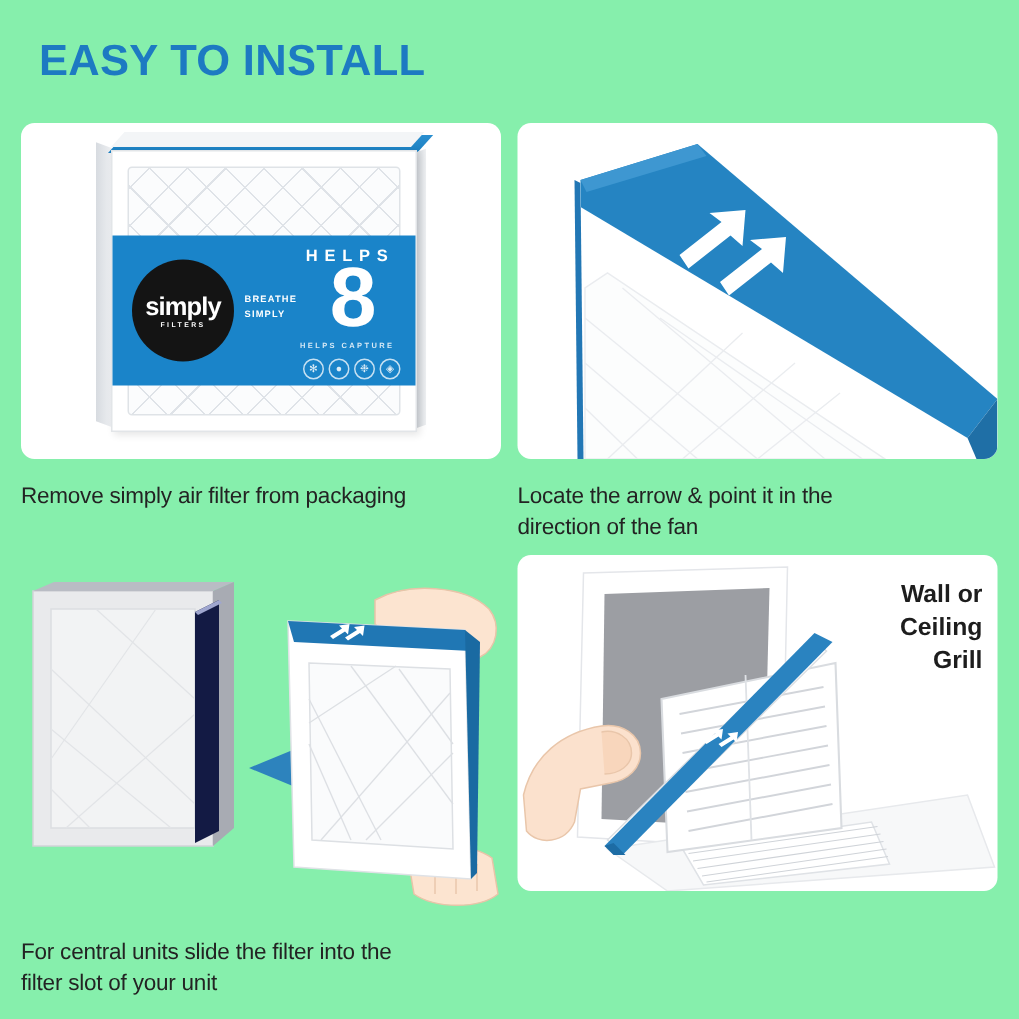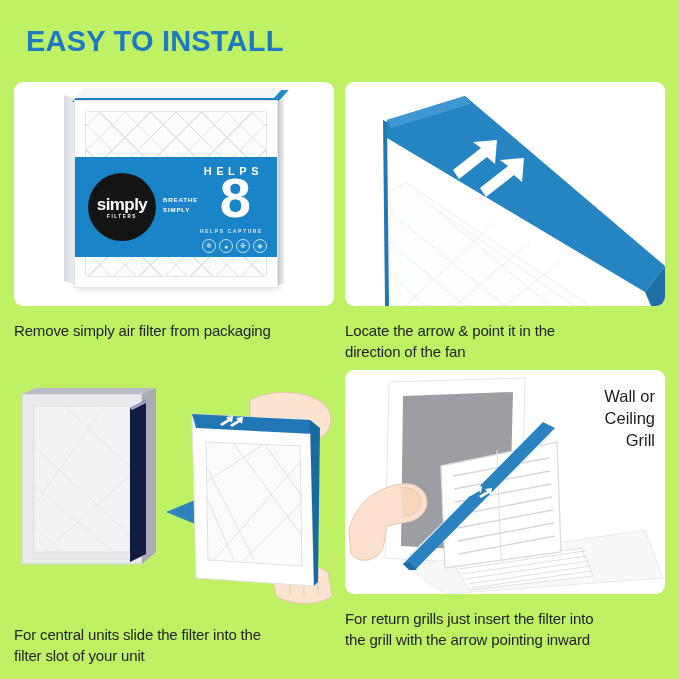--- a/index.html
+++ b/index.html
@@ -9,21 +9,21 @@
     height: 679px;
     background: #f4f4f4;
     font-family: "Liberation Sans", sans-serif;
     overflow: hidden;
   }
 
   #page {
     position: relative;
     width: 679px;
     height: 679px;
-    background: #bef264;
+    background: #86efac;
   }
 
   
   #page-title {
     position: absolute;
     left: 26px;
     top: 27px;
     font-size: 29px;
     font-weight: bold;
     letter-spacing: 0.2px;
@@ -393,21 +393,19 @@
         </g>
 
         <g fill="#fbe1cd" stroke="#e9c6aa" stroke-width="1">
           <path d="M4 160 C10 134 30 118 56 114 C70 112 82 120 82 132 C82 142 74 150 62 152 L42 156 L38 178 C32 192 14 194 6 184 Z"></path>
           <path d="M56 118 C66 116 76 122 76 132 C76 140 68 146 58 146" fill="#f8d6bc"></path>
         </g>
 
         <g></g>
       </svg>
 
-      <div class="grill-label" style="white-space: pre-line;">Wall or
+      <div class="grill-label" style="white-space: pre-line; font-weight: bold;">Wall or
 Ceiling
 Grill</div>
     </div>
-    <div class="caption" style="white-space: pre-line;">For return grills just insert the filter into
-the grill with the arrow pointing inward</div>
   </div>
 
 </div>
 
 </body></html>

